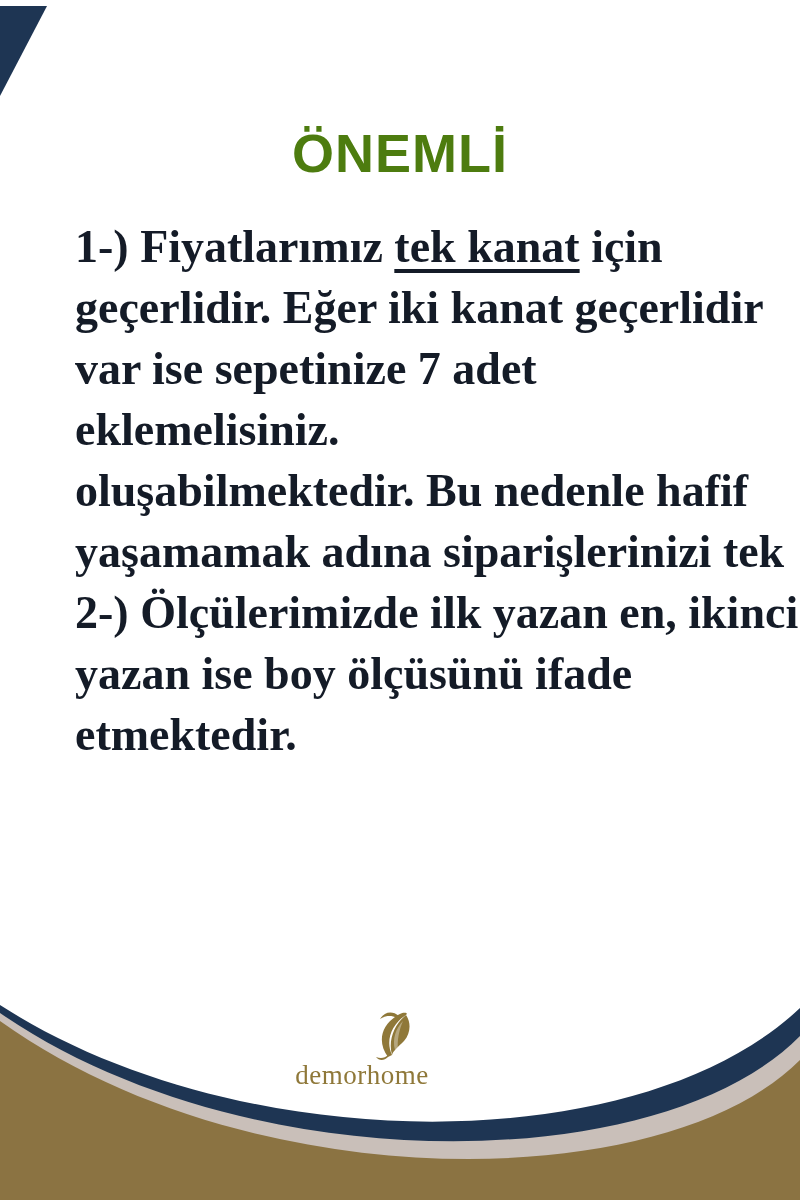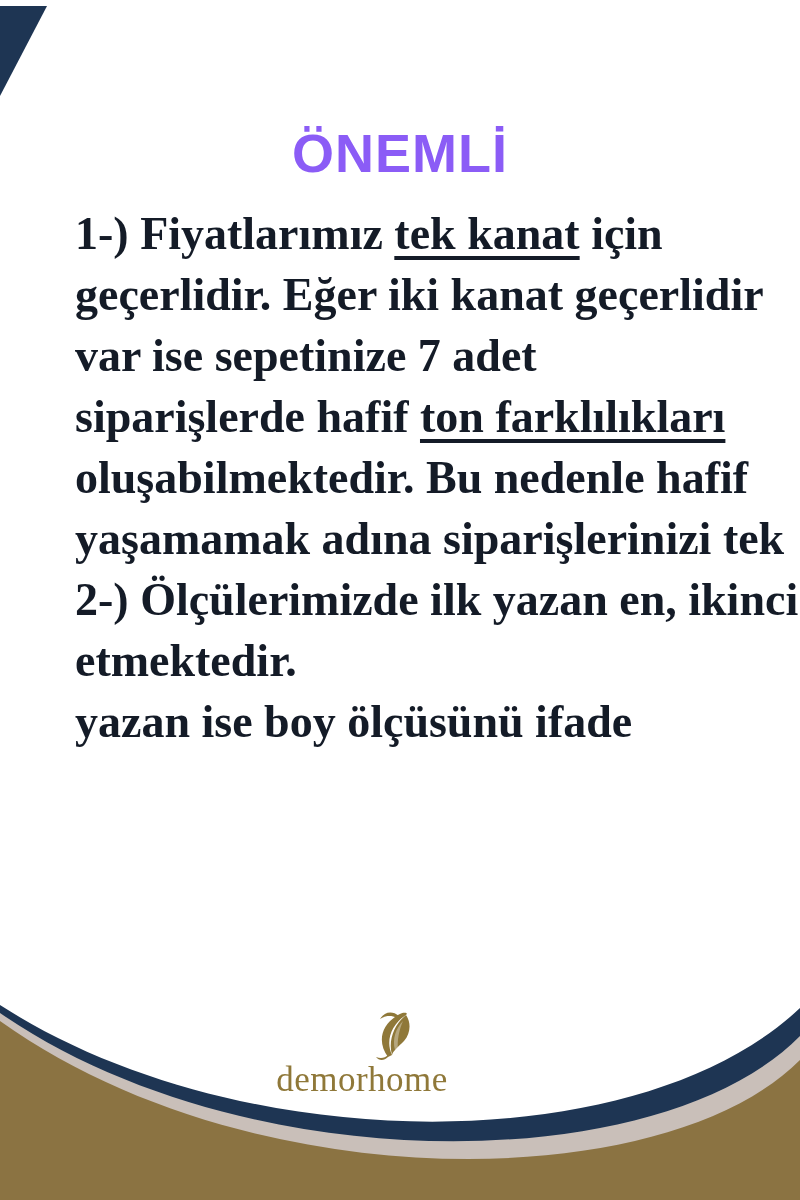--- a/index.html
+++ b/index.html
@@ -14,42 +14,42 @@
     position:absolute;left:0;top:0;width:800px;height:1200px;
     display:block;
   }
   .title{
     position:absolute;left:0;top:122px;width:800px;margin:0;
     text-align:center;
     font-family:"Liberation Sans", sans-serif;
     font-weight:bold;
     font-size:54px;
     letter-spacing:1px;
-    color:#8b5cf6;
+    color:#4d7c0f;
   }
   .body-block{
-    position:absolute;left:75px;top:203px;width:700px;
+    position:absolute;left:75px;top:216px;width:700px;
     font-family:"Liberation Serif", serif;
     font-weight:bold;
     font-size:46px;
     color:#141b27;
   }
   .line{
     height:61px;line-height:61px;white-space:nowrap;
   }
   .u{
     text-decoration:underline;
     text-decoration-thickness:4px;
     text-underline-offset:7px;
   }
   .brand{
     position:absolute;left:0;top:1060px;width:724px;
     text-align:center;
     font-family:"Liberation Serif", serif;
-    font-size:35px;
+    font-size:27px;
     letter-spacing:0.5px;
     color:#8f7839;
   }
 </style>
 </head>
 <body>
 
 <div class="page">
 
   <svg class="decor" viewBox="0 0 800 1200" xmlns="http://www.w3.org/2000/svg">
@@ -75,31 +75,31 @@
 
   <h1 class="title">ÖNEMLİ</h1>
 
   <div class="body-block">
     <div class="line"><span>1-) Fiyatlarımız </span><span class="u">tek kanat</span><span> için</span></div>
 
     <div class="line"><span>geçerlidir. Eğer iki kanat geçerlidir</span></div>
 
     <div class="line"><span>var ise sepetinize 7 adet</span></div>
 
+    <div class="line"><span>eklemelisiniz.</span></div>
 
 
-    <div class="line"><span>siparişlerde hafif </span><span class="u">ton farklılıkları</span></div>
 
     <div class="line"><span>oluşabilmektedir. Bu nedenle hafif</span></div>
 
     <div class="line"><span>yaşamamak adına siparişlerinizi tek</span></div>
 
 
     <div class="line"><span>2-) Ölçülerimizde ilk yazan en, ikinci</span></div>
 
+    <div class="line"><span>yazan ise boy ölçüsünü ifade</span></div>
+
     <div class="line"><span>etmektedir.</span></div>
-
-    <div class="line"><span>yazan ise boy ölçüsünü ifade</span></div>
   </div>
 
   <div class="brand">demorhome</div>
 
 </div>
 
 </body></html>

